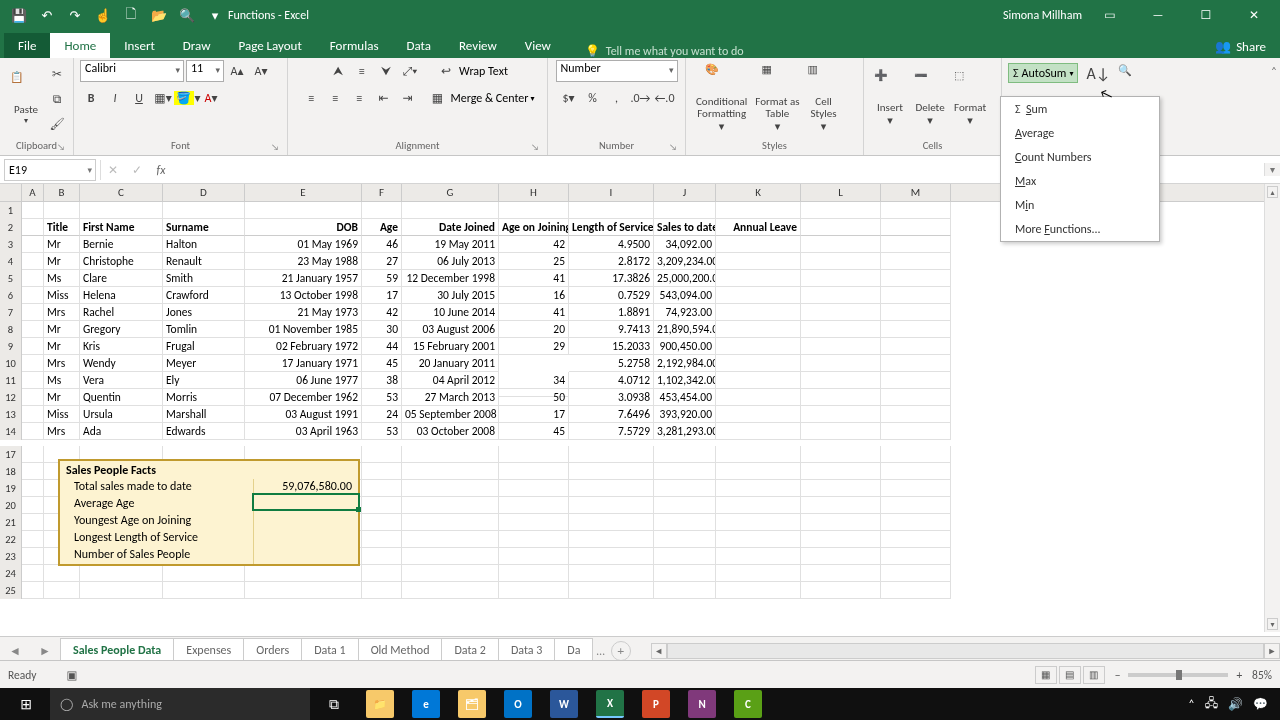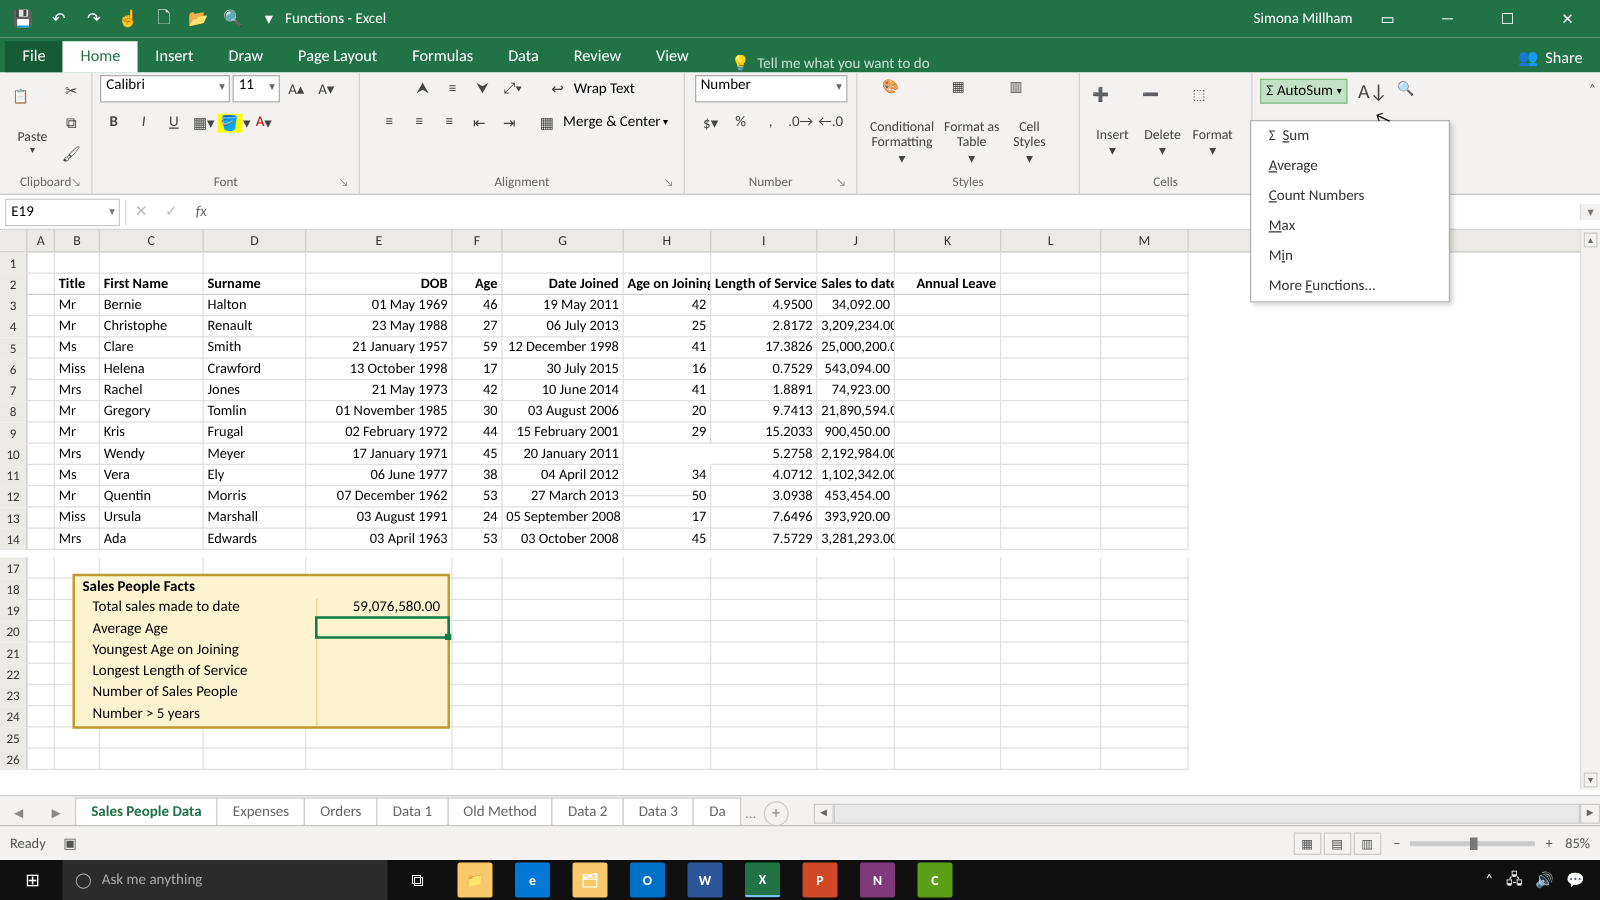--- a/index.html
+++ b/index.html
@@ -642,36 +642,20 @@
         <div class="cell ralign" style="width: 97px;"></div>
         <div class="cell ralign" style="width: 70px;"></div>
         <div class="cell ralign" style="width: 85px;"></div>
         <div class="cell ralign" style="width: 62px;"></div>
         <div class="cell ralign" style="width: 85px;"></div>
         <div class="cell" style="width: 80px;"></div>
         <div class="cell" style="width: 70px;"></div>
       </div>
       <div class="row">
         <div class="rowhdr">25</div>
-        <div class="cell" style="width: 22px;"></div>
-        <div class="cell" style="width: 36px;"></div>
-        <div class="cell" style="width: 83px;"></div>
-        <div class="cell" style="width: 82px;"></div>
-        <div class="cell ralign" style="width: 117px;"></div>
-        <div class="cell ralign" style="width: 40px;"></div>
-        <div class="cell ralign" style="width: 97px;"></div>
-        <div class="cell ralign" style="width: 70px;"></div>
-        <div class="cell ralign" style="width: 85px;"></div>
-        <div class="cell ralign" style="width: 62px;"></div>
-        <div class="cell ralign" style="width: 85px;"></div>
-        <div class="cell" style="width: 80px;"></div>
-        <div class="cell" style="width: 70px;"></div>
-      </div>
-      <div class="row">
-        <div class="rowhdr">26</div>
         <div class="cell" style="width: 22px;"></div>
         <div class="cell" style="width: 36px;"></div>
         <div class="cell" style="width: 83px;"></div>
         <div class="cell" style="width: 82px;"></div>
         <div class="cell ralign" style="width: 117px;"></div>
         <div class="cell ralign" style="width: 40px;"></div>
         <div class="cell ralign" style="width: 97px;"></div>
         <div class="cell ralign" style="width: 70px;"></div>
         <div class="cell ralign" style="width: 85px;"></div>
         <div class="cell ralign" style="width: 62px;"></div>
@@ -697,24 +681,20 @@
           <div class="facts-val"></div>
         </div>
         <div class="facts-row">
           <div class="facts-label">Longest Length of Service</div>
           <div class="facts-val"></div>
         </div>
         <div class="facts-row">
           <div class="facts-label">Number of Sales People</div>
           <div class="facts-val"></div>
         </div>
-        <div class="facts-row">
-          <div class="facts-label">Number &gt; 5 years</div>
-          <div class="facts-val"></div>
-        </div>
       </div>
   </div>
   <div class="e19-sel" style="top:309px;left:252px"></div>
 
   <div style="position:absolute;top:0;right:0;width:16px;bottom:0;background:#f3f2f1;border-left:1px solid #ddd">
     <div style="position:absolute;top:2px;left:2px;right:2px;height:12px;border:1px solid #ccc;text-align:center;font-size:8px;color:#666">▴</div>
     <div style="position:absolute;bottom:2px;left:2px;right:2px;height:12px;border:1px solid #ccc;text-align:center;font-size:8px;color:#666">▾</div>
   </div>
 </div>
 
@@ -736,21 +716,21 @@
   <span style="margin-left:4px;color:#888">…</span>
   <div class="newsheet">+</div>
   <div class="hscroll">
     <div class="hscroll-btn">◄</div>
       <div class="hscroll-track"></div>
       <div class="hscroll-btn">►</div>
   </div>
 </div>
 
 <div class="statusbar">
-  <div style="display:flex;gap:14px;align-items:center">
+  <div style="display:flex;gap:30px;align-items:center">
     <span>Ready</span>
     <span>▣</span>
   </div>
   <div style="display:flex;align-items:center;gap:10px">
     <div class="viewbtns">
       <div class="viewbtn">▦</div>
       <div class="viewbtn">▤</div>
       <div class="viewbtn">▥</div>
     </div>
     <div class="zoom">

